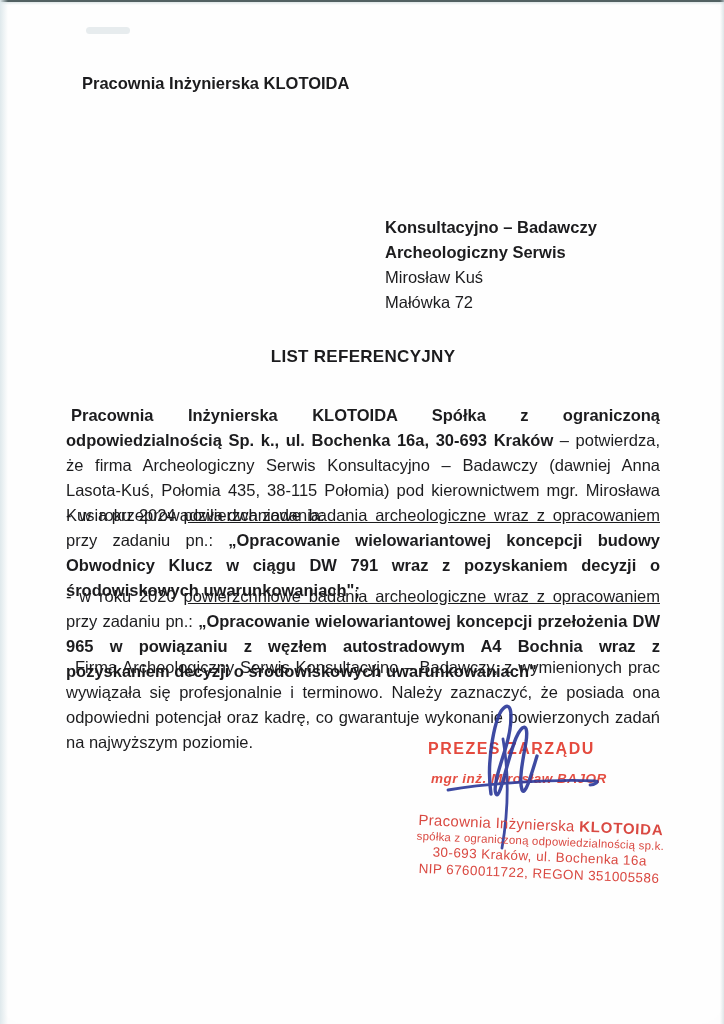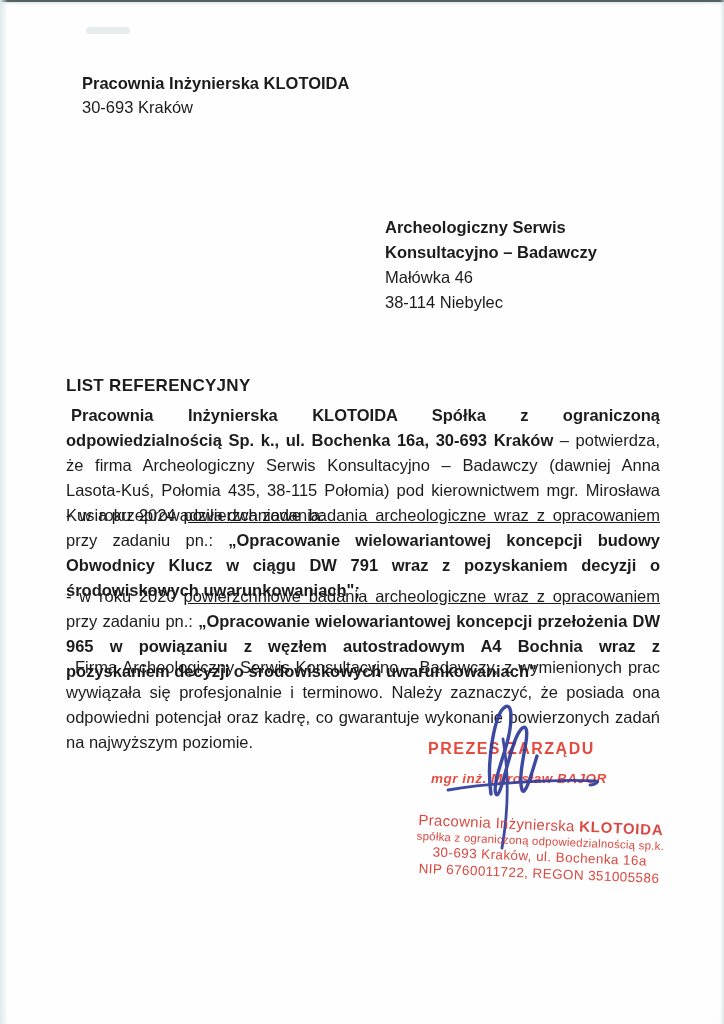--- a/index.html
+++ b/index.html
@@ -25,21 +25,21 @@
   .scan-top-shadow{position:absolute;top:2px;left:0;right:0;height:3px;background:linear-gradient(#c9d6d8,rgba(255,255,255,0));opacity:.6;}
   .scan-left-edge{position:absolute;top:0;bottom:0;left:0;width:8px;background:linear-gradient(90deg,var(--scan-edge),rgba(255,255,255,0));}
   .scan-right-edge{position:absolute;top:0;bottom:0;right:0;width:4px;background:linear-gradient(270deg,rgba(206,218,221,.65),rgba(255,255,255,0));}
   .scan-smudge{position:absolute;left:86px;top:27px;width:44px;height:7px;border-radius:4px;background:rgba(188,204,210,.35);}
 
   .abs{position:absolute;}
   .addr{font-size:16.5px;line-height:24px;}
   .addr .b{font-weight:bold;}
   .recipient{line-height:25px;}
 
-  .title{left:66px;top:376px;width:594px;font-weight:bold;font-size:17px;letter-spacing:.3px;}
+  .title{left:66px;top:347px;width:594px;text-align:center;font-weight:bold;font-size:17px;letter-spacing:.3px;}
 
   .para{left:66px;top:0;width:594px;font-size:16.5px;line-height:25px;text-align:justify;}
   .p1{top:403px;text-indent:5px;}
   .t2019{top:503px;}
   .t2020{top:584px;}
   .closing{top:655px;text-indent:9px;}
   .para .b{font-weight:bold;}
   .para .u{text-decoration:underline;}
 
   .prezes{left:428px;top:740px;font-size:16px;letter-spacing:1.5px;color:var(--seal-red);font-weight:bold;opacity:.92;}
@@ -65,28 +65,27 @@
 <div class="sheet">
 
   <div class="scan-top-line"></div>
   <div class="scan-top-shadow"></div>
   <div class="scan-left-edge"></div>
   <div class="scan-right-edge"></div>
   <div class="scan-smudge"></div>
 
   <div class="abs addr" style="left:82px;top:71px;">
     <div class="b">Pracownia Inżynierska KLOTOIDA</div>
-    <div>30-693 Kraków</div>
   </div>
 
   <div class="abs addr recipient" style="left:385px;top:215px;">
+    <div class="b">Konsultacyjno – Badawczy</div>
     <div class="b">Archeologiczny Serwis</div>
-    <div class="b">Konsultacyjno – Badawczy</div>
-    <div>Małówka 46</div>
-    <div>38-114 Niebylec</div>
+    <div>Mirosław Kuś</div>
+    <div>Małówka 72</div>
   </div>
 
   <div class="abs title">LIST REFERENCYJNY</div>
 
   <p class="abs para p1"><span class="b">Pracownia Inżynierska KLOTOIDA Spółka z ograniczoną odpowiedzialnością Sp. k., ul. Bochenka 16a, 30-693 Kraków</span><span> – potwierdza, że firma Archeologiczny Serwis Konsultacyjno – Badawczy (dawniej Anna Lasota-Kuś, Połomia 435, 38-115 Połomia) pod kierownictwem mgr. Mirosława Kusia przeprowadziła dwa zadania:</span></p>
 
   <p class="abs para t2019"><span>- w roku 2024 </span><span class="u">powierzchniowe badania archeologiczne wraz z opracowaniem</span><span> przy zadaniu pn.: </span><span class="b">„Opracowanie wielowariantowej koncepcji budowy Obwodnicy Klucz w ciągu DW 791 wraz z pozyskaniem decyzji o środowiskowych uwarunkowaniach";</span></p>
 
   <p class="abs para t2020"><span>- w roku 2020 </span><span class="u">powierzchniowe badania archeologiczne wraz z opracowaniem</span><span> przy zadaniu pn.: </span><span class="b">„Opracowanie wielowariantowej koncepcji przełożenia DW 965 w powiązaniu z węzłem autostradowym A4 Bochnia wraz z pozyskaniem decyzji o środowiskowych uwarunkowaniach"</span></p>
 

